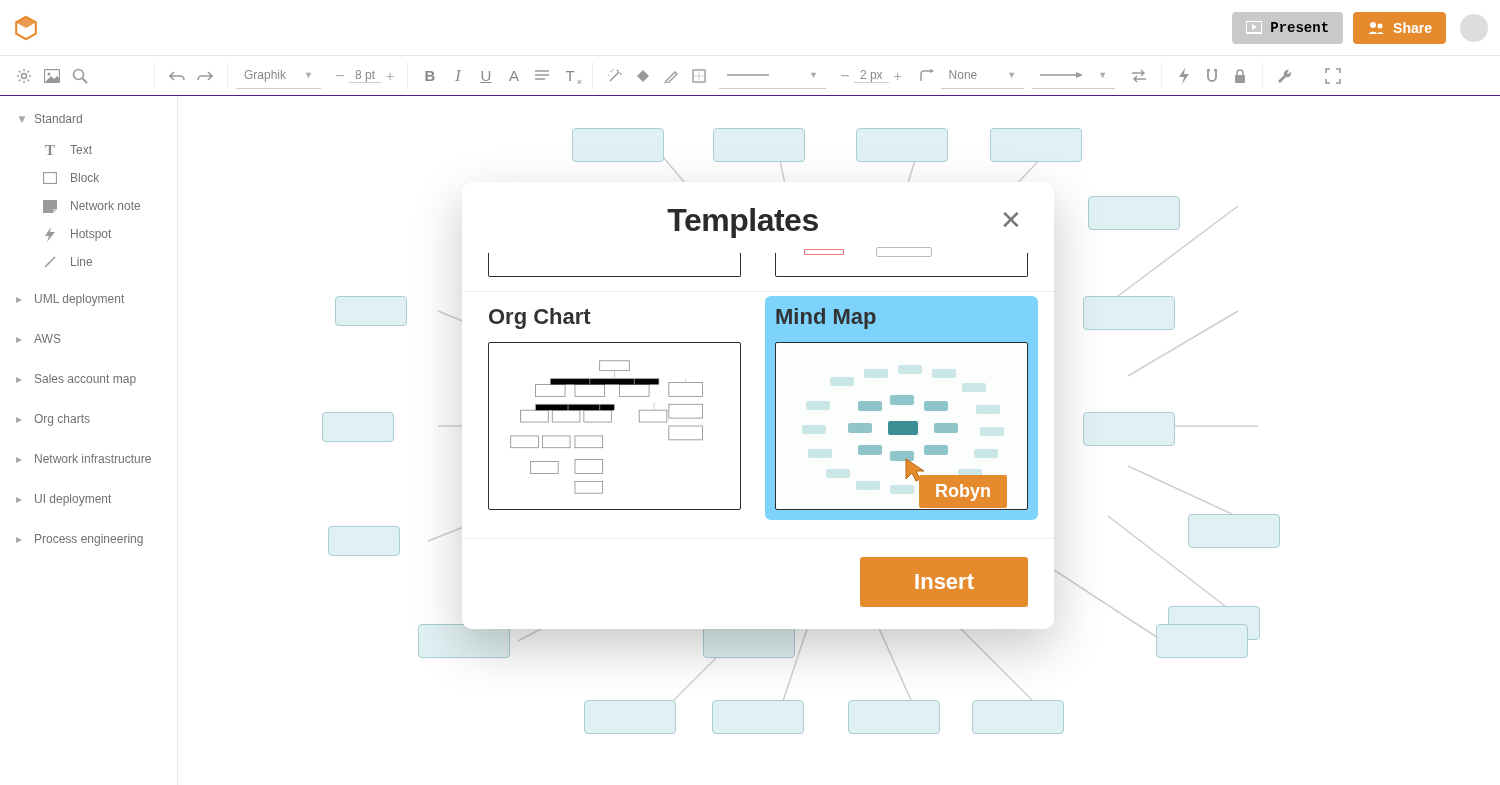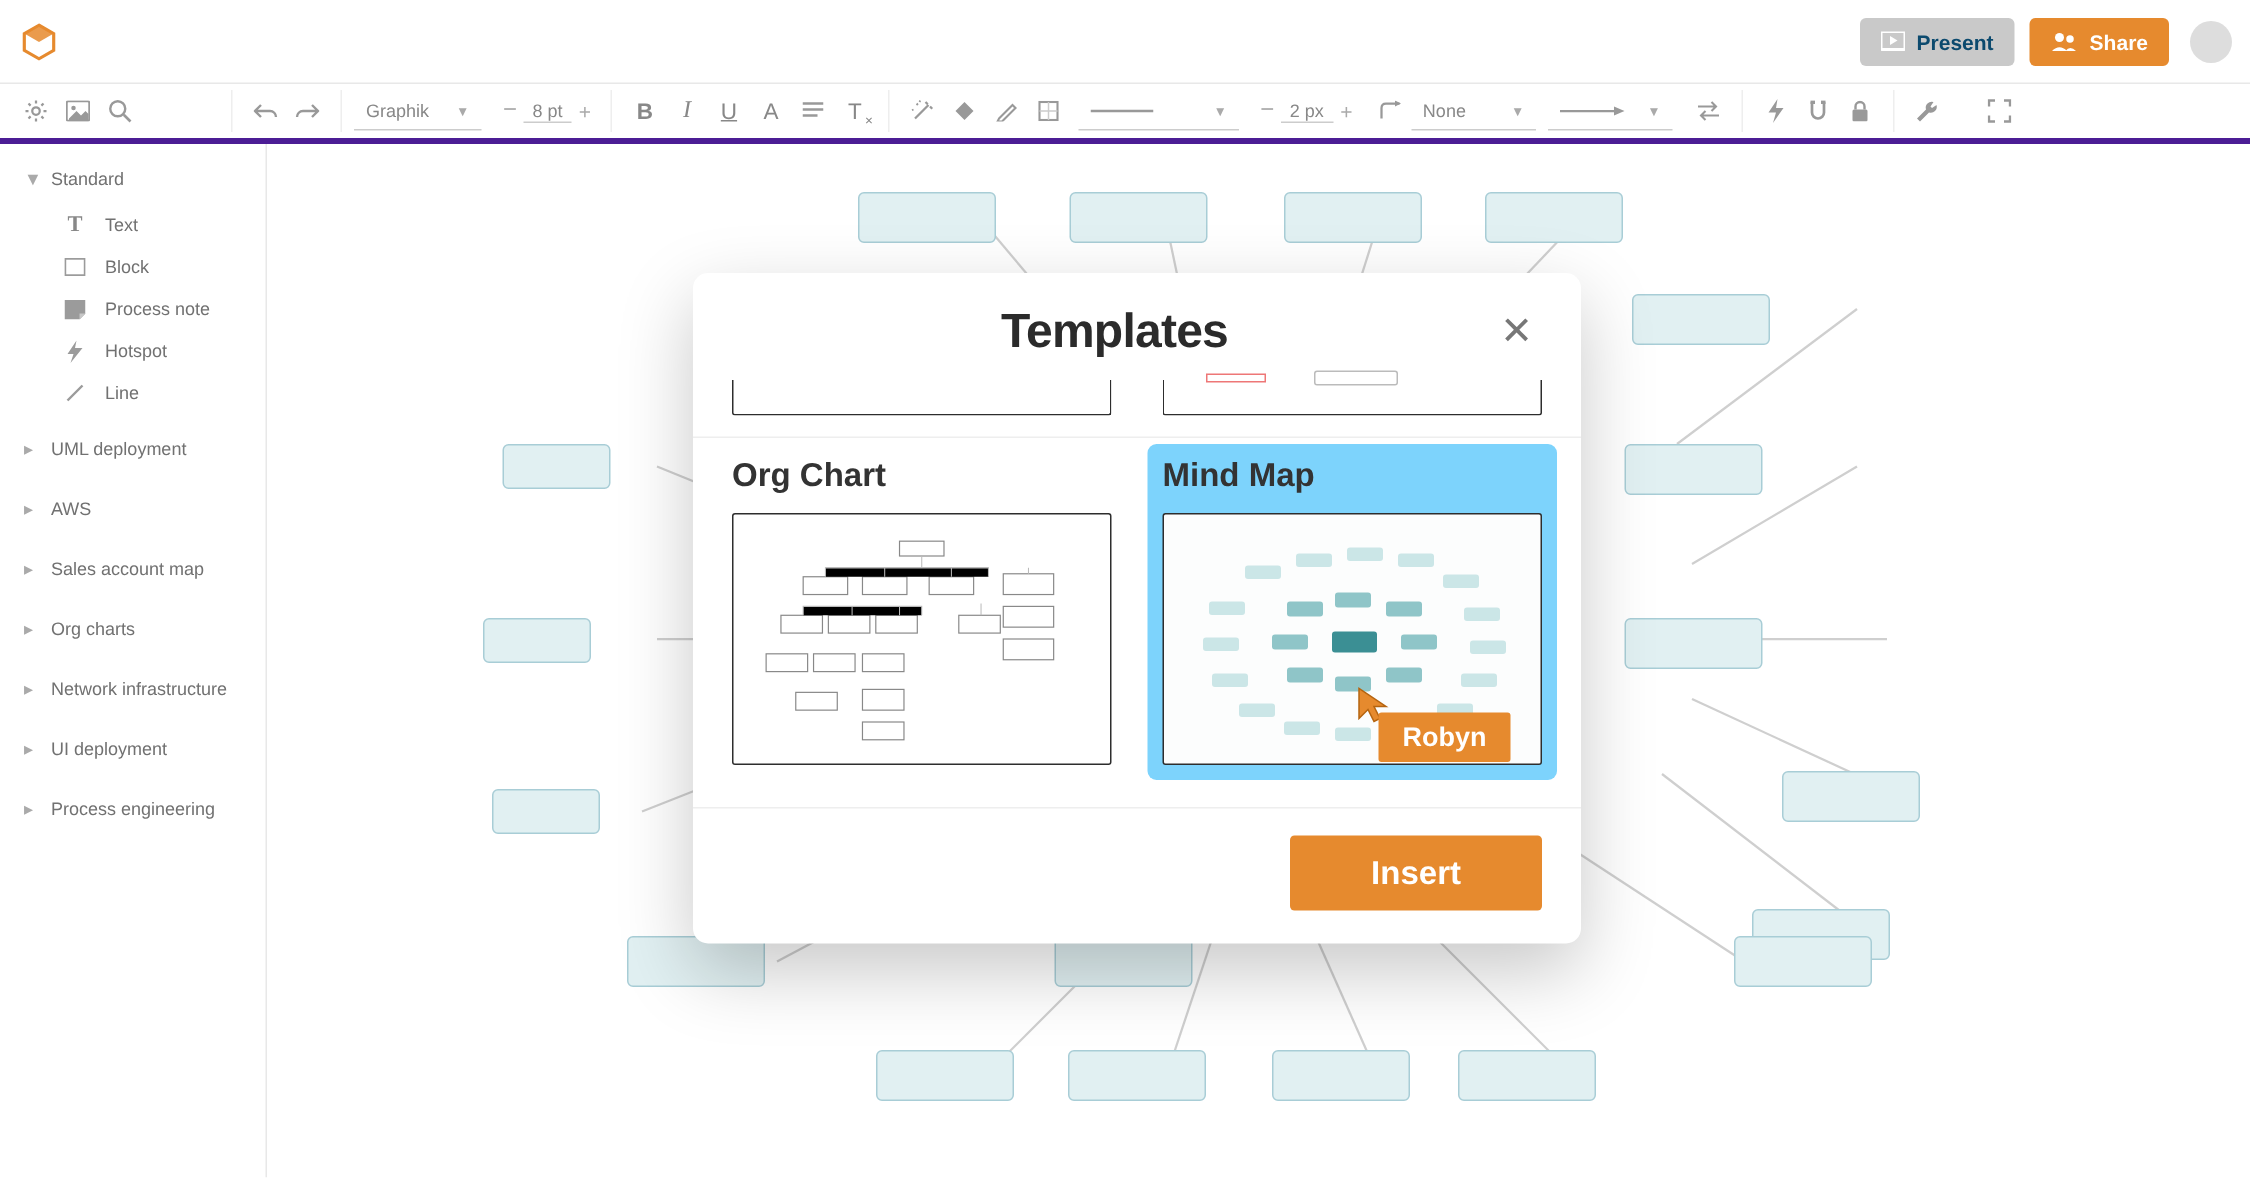--- a/index.html
+++ b/index.html
@@ -3,26 +3,26 @@
 <meta charset="utf-8">
 <style>
   * { box-sizing: border-box; margin: 0; padding: 0; }
   body { font-family: -apple-system, BlinkMacSystemFont, "Segoe UI", Helvetica, Arial, sans-serif; font-size: 13px; color: #333; background: #fff; width: 1500px; height: 785px; overflow: hidden; position: relative; }
 
   
   .top-header { height: 56px; border-bottom: 1px solid #e8e8e8; display: flex; align-items: center; padding: 0 12px; }
   .logo { width: 28px; height: 28px; }
   .spacer { flex: 1; }
   .btn { display: inline-flex; align-items: center; gap: 8px; border: none; border-radius: 4px; padding: 8px 14px; font-size: 14px; font-weight: 600; cursor: pointer; }
-  .btn-present { background: #c9c9c9; color: #0c4a6e; }
+  .btn-present { background: #c9c9c9; color: #000000; font-family: Liberation Mono, monospace; }
   .btn-share { background: #e68a2e; color: #fff; margin-left: 10px; }
   .avatar { width: 28px; height: 28px; border-radius: 50%; background: #ddd; margin-left: 14px; }
 
   
-  .toolbar { height: 40px; border-bottom: 4px solid #4c1d95; display: flex; align-items: center; padding: 0 10px; gap: 0; color: #999; }
+  .toolbar { height: 40px; border-bottom: 1px solid #4c1d95; display: flex; align-items: center; padding: 0 10px; gap: 0; color: #999; }
   .toolbar .sep { width: 1px; height: 28px; background: #eee; margin: 0 8px; }
   .toolbar .tbtn { width: 28px; height: 28px; display: flex; align-items: center; justify-content: center; cursor: pointer; color:#999; }
   .toolbar .tsel { display: flex; align-items: center; height: 26px; padding: 0 8px; border-bottom: 1px solid #ccc; color:#888; font-size: 12px; gap: 18px; cursor:pointer; }
   .toolbar .tval { padding: 0 6px; border-bottom: 1px solid #ccc; font-size: 12px; color:#888; }
   .toolbar svg { display: block; }
 
   
   .main { display: flex; height: calc(785px - 56px - 40px); position: relative; }
   .sidebar { width: 178px; border-right: 1px solid #e8e8e8; padding: 10px 4px; font-size: 12px; color: #717171; overflow:hidden; }
   .sidebar .group-head { display: flex; align-items: center; gap: 10px; padding: 6px 12px; cursor:pointer; }
@@ -253,21 +253,21 @@
           </span>
         <span>Block</span>
       </div>
       <div class="item">
         <span class="icon">
             <svg width="14" height="13">
               <path d="M0 0h14v9l-4 4H0z" fill="#9b9b9b"></path>
               <path d="M10 9h4l-4 4z" fill="#c7c7c7"></path>
             </svg>
           </span>
-        <span>Process note</span>
+        <span>Network note</span>
       </div>
       <div class="item">
         <span class="icon">
             <svg width="12" height="15">
               <path d="M7 0 L1 9 H5 L3 15 L11 5 H6 Z" fill="#9b9b9b"></path>
             </svg>
           </span>
         <span>Hotspot</span>
       </div>
       <div class="item">

